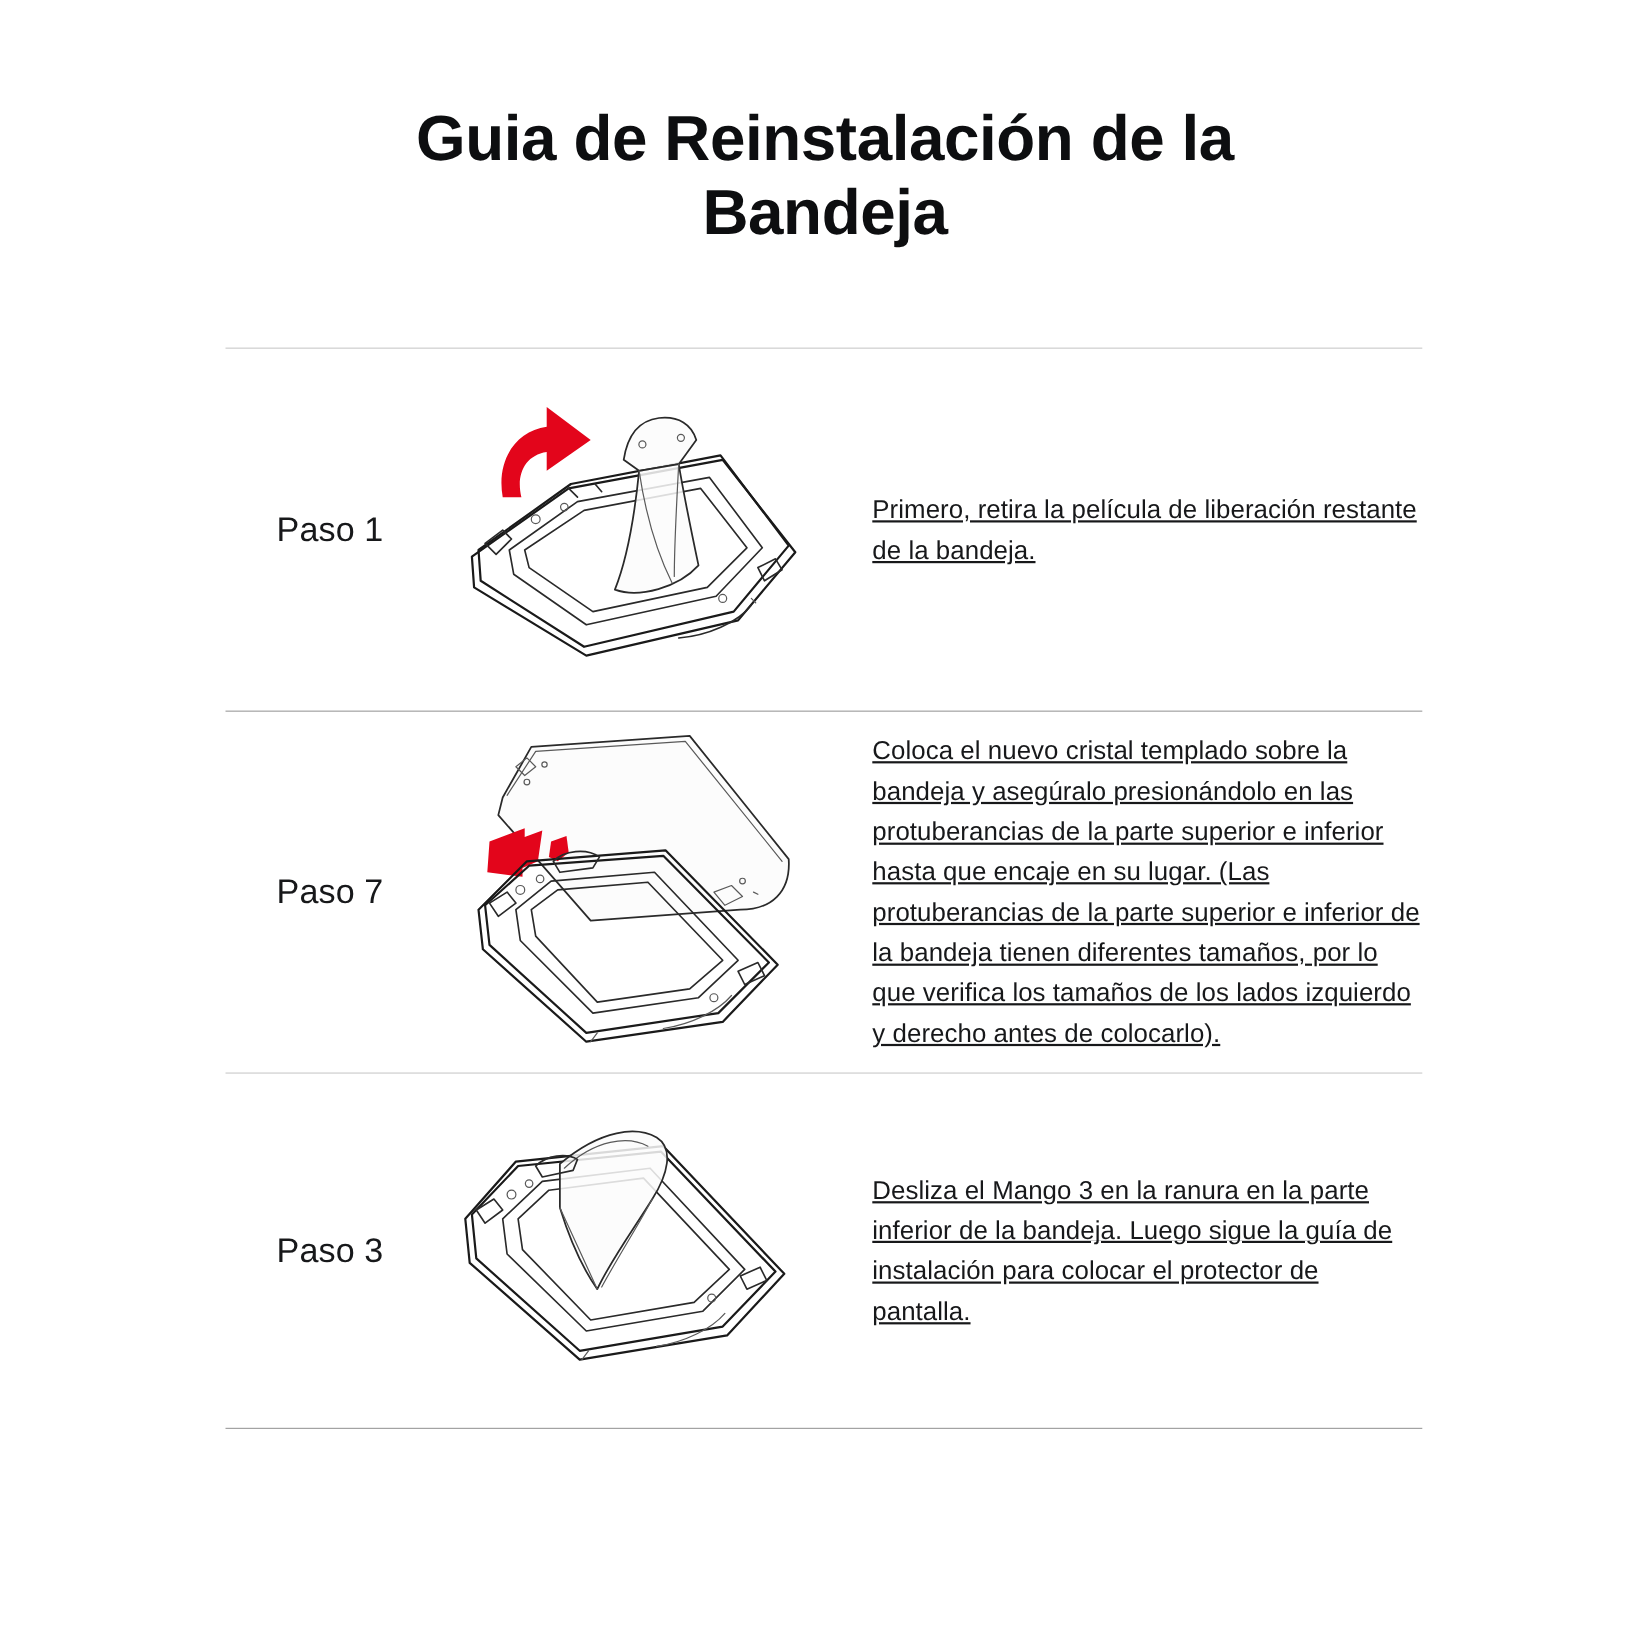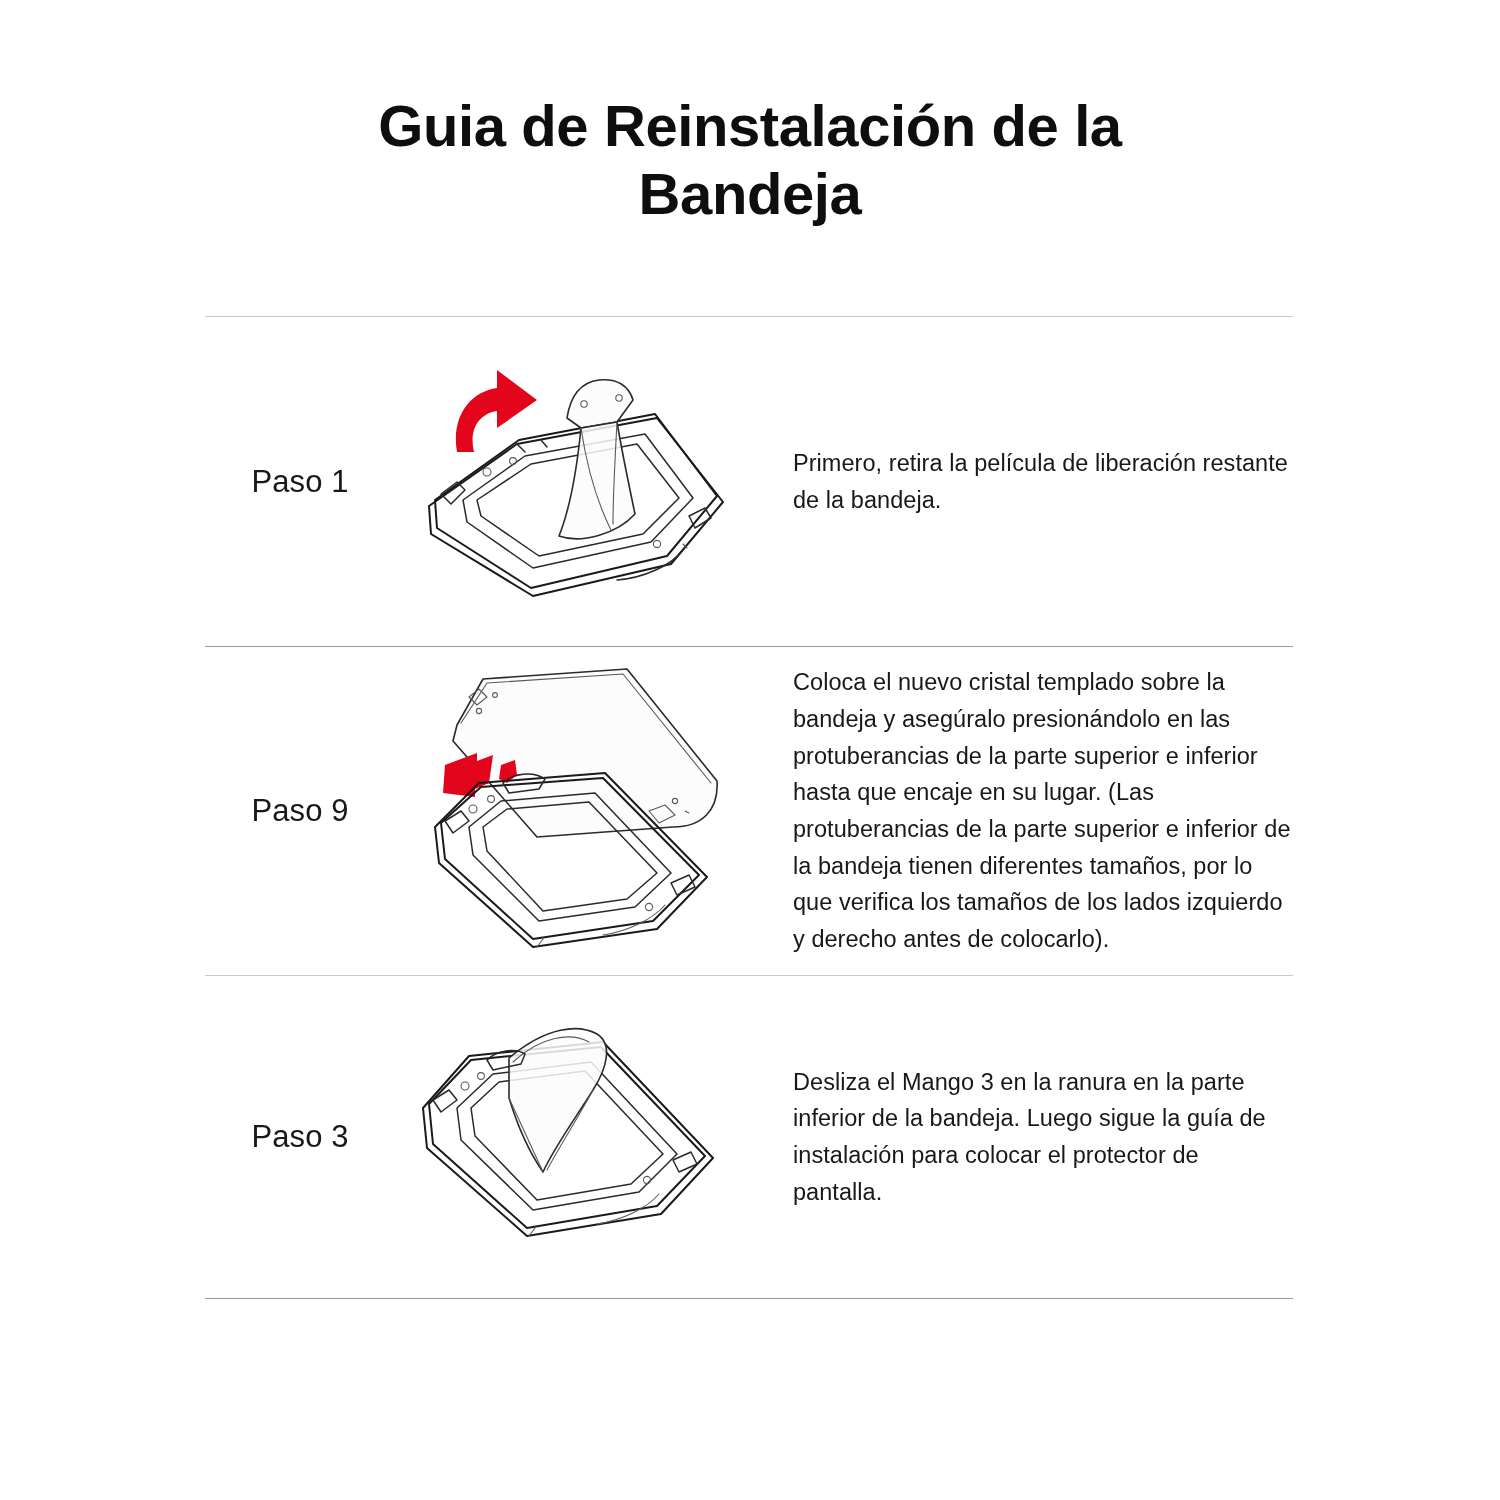--- a/index.html
+++ b/index.html
@@ -105,20 +105,21 @@
     padding-left: 46px;
     box-sizing: border-box;
   }
   .step-text {
     font-size: 23.5px;
     line-height: 1.56;
     color: #17181a;
     margin: 0;
     letter-spacing: 0.05px;
     max-width: 500px;
+    text-decoration: underline;
   }
 
   svg { display: block; }
   .ln { fill: none; stroke: #1a1a1a; stroke-width: 2; stroke-linecap: round; stroke-linejoin: round; }
   .ln-thin { fill: none; stroke: #2a2a2a; stroke-width: 1.5; stroke-linecap: round; stroke-linejoin: round; }
   .ln-hair { fill: none; stroke: #5a5a5a; stroke-width: 1.1; stroke-linecap: round; stroke-linejoin: round; }
   .glass { fill: #fbfbfb; fill-opacity: 0.85; stroke: #2a2a2a; stroke-width: 1.6; stroke-linejoin: round; }
 </style>
 </head>
 <body>
@@ -180,21 +181,21 @@
       <div class="step-text-cell">
         <p class="step-text">Primero, retira la película de liberación restante de la bandeja.</p>
       </div>
     </div>
 
     <hr class="divider strong">
 
     <div class="step-row s2">
 
       <div class="step-label-cell">
-        <span class="step-label">Paso 9</span>
+        <span class="step-label">Paso 7</span>
       </div>
 
       <div class="step-figure-cell">
         <svg width="318" height="300" viewBox="0 0 318 300" aria-hidden="true">
 
           <g>
             <path class="glass" d="M40 64 L66 18 L210 8 L300 120 C 302 150, 284 166, 256 166 L 120 176 L 36 80 Z"></path>
             <path class="ln-hair" d="M44 62 L70 22 L206 13 L294 122"></path>
 
             <path class="ln-hair" d="M52 36 L62 28 L70 36 L60 44 Z" fill="#ffffff"></path>

